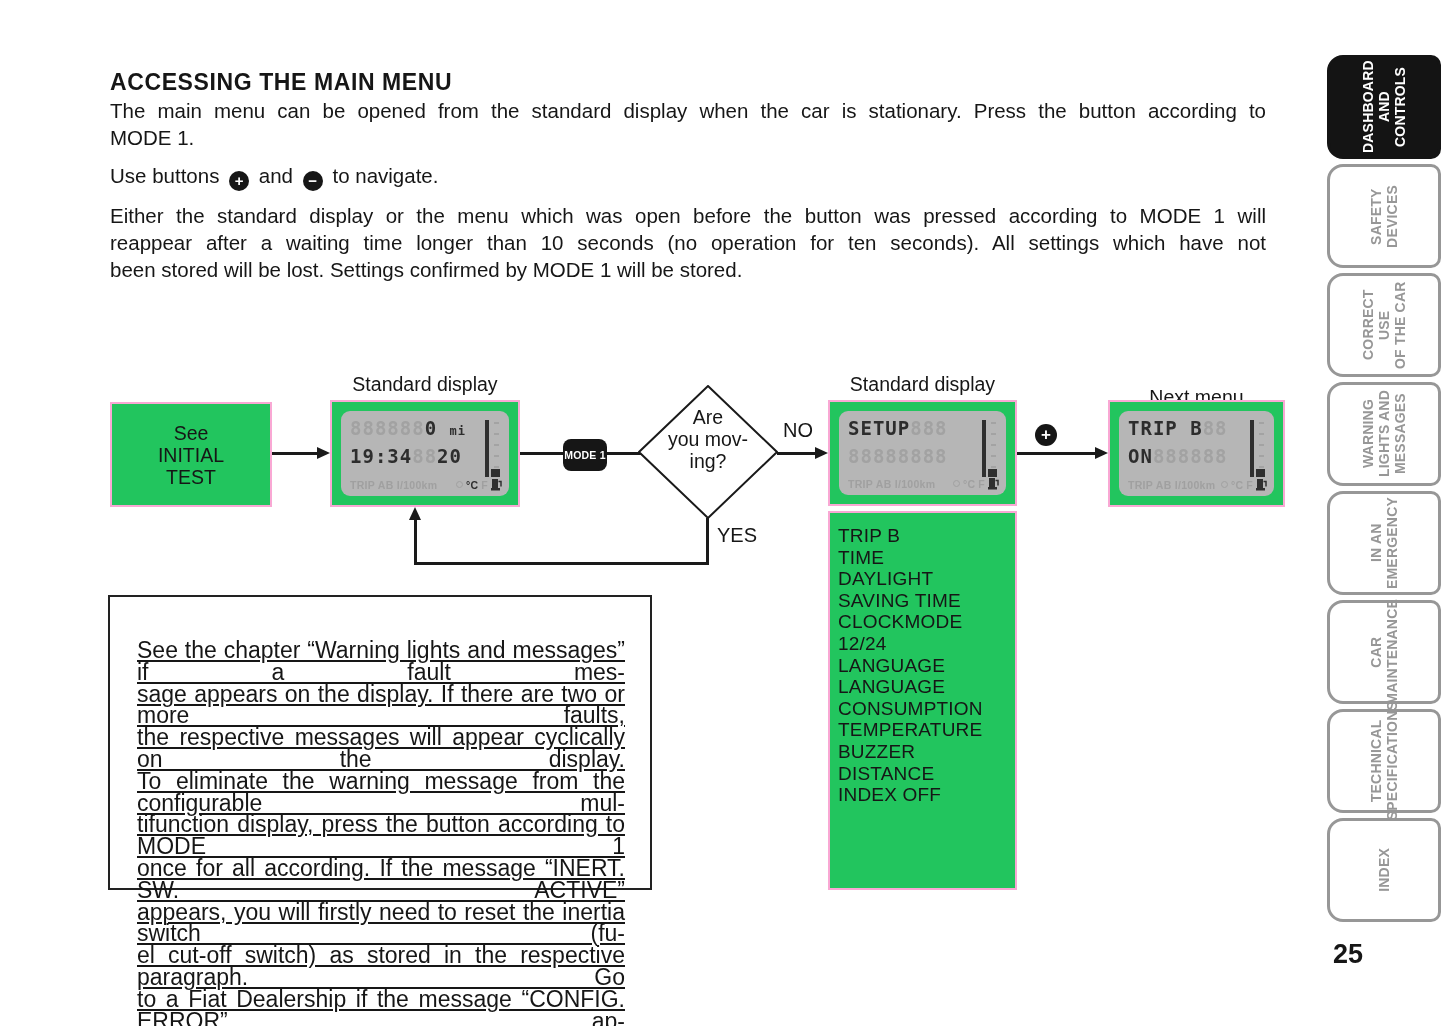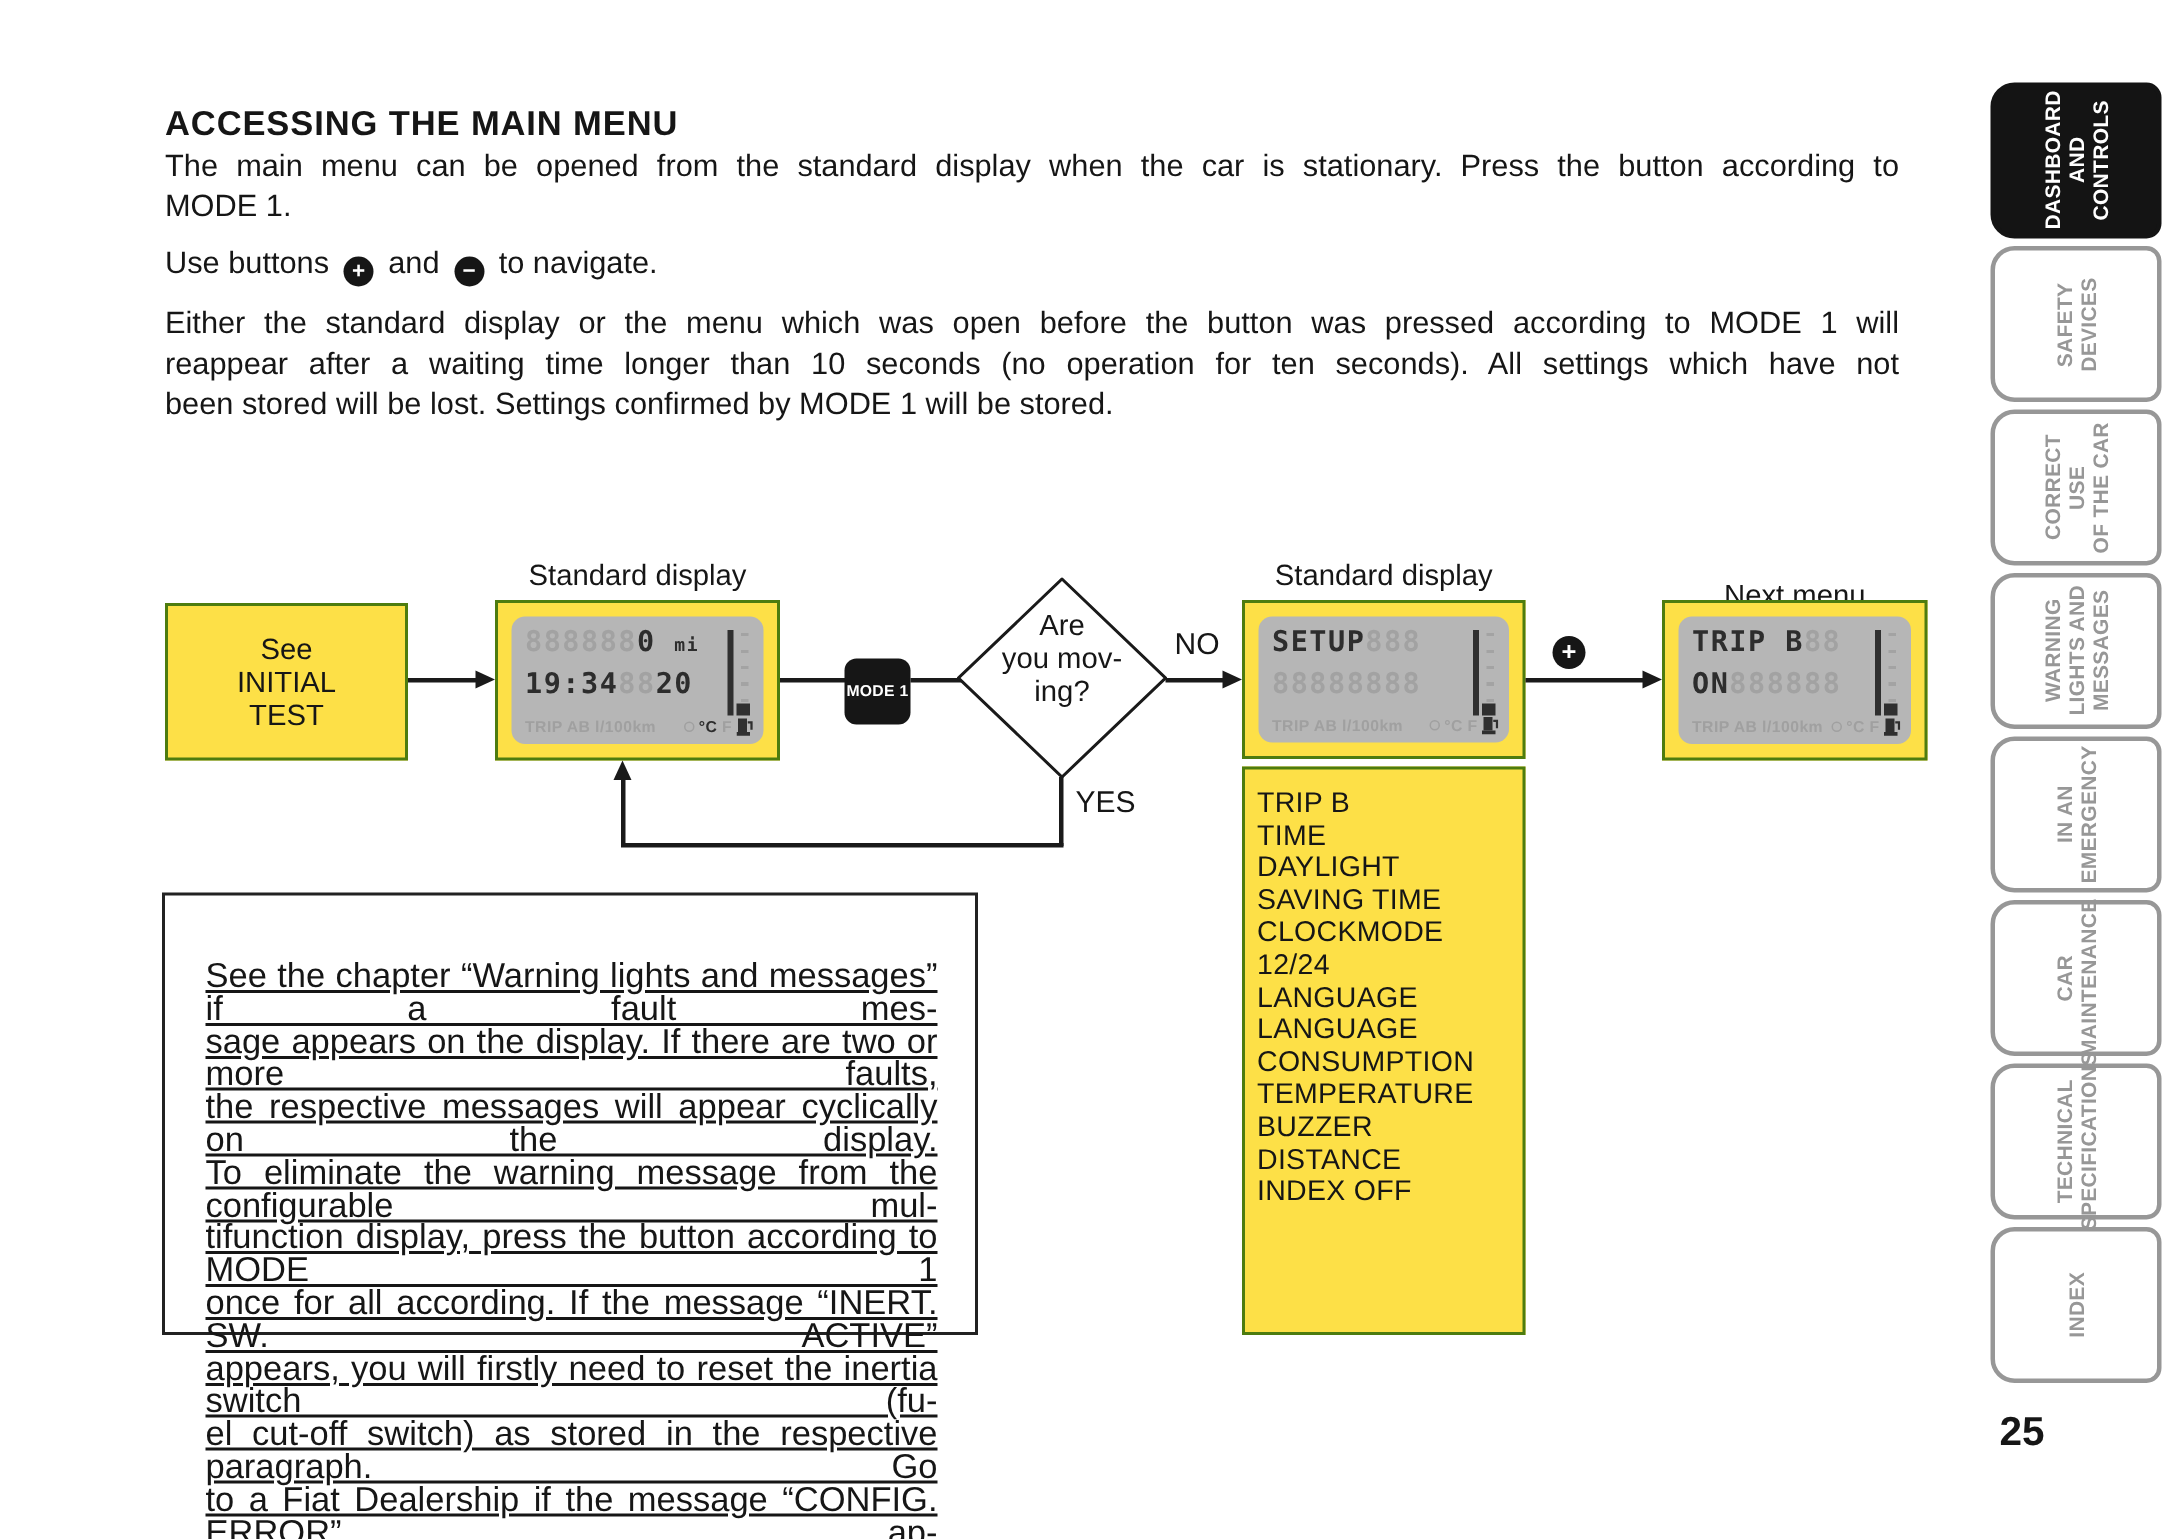--- a/index.html
+++ b/index.html
@@ -24,30 +24,30 @@
   .circle-btn{
     display:inline-flex;align-items:center;justify-content:center;
     width:20px;height:20px;border-radius:50%;
     background:#161616;color:#fff;
     font-size:15px;font-weight:700;line-height:20px;
     vertical-align:-3px;margin:0 4px;
   }
 
   
   .fc-label{font-size:19.5px;text-align:center;}
-  .fc-box{border:2px solid #4d7c0f;background:#fde047;box-sizing:border-box;}
+  .fc-box{border:2px solid #f9a8d4;background:#22c55e;box-sizing:border-box;}
   .fc-line{background:#1a1a1a;}
   .ah-r{width:0;height:0;border-top:6px solid transparent;border-bottom:6px solid transparent;border-left:13px solid #1a1a1a;}
   .ah-u{width:0;height:0;border-left:6px solid transparent;border-right:6px solid transparent;border-bottom:13px solid #1a1a1a;}
 
   .initial-box{left:110px;top:402px;width:162px;height:105px;
     display:flex;flex-direction:column;justify-content:center;align-items:center;
     font-size:19.5px;line-height:22px;text-align:center;}
 
-  .mode-btn{left:563px;top:439px;width:44px;height:44px;border-radius:8px;background:#161616;
+  .mode-btn{left:563px;top:439px;width:44px;height:32px;border-radius:8px;background:#161616;
     color:#fff;display:flex;align-items:center;justify-content:center;
     font-size:10.5px;font-weight:700;letter-spacing:.2px;}
 
   .decision-text{left:646px;top:406px;width:124px;text-align:center;font-size:19.5px;line-height:22px;}
   .branch-label{font-size:20px;}
 
   
   .lcd{position:absolute;left:9px;top:9px;right:9px;bottom:9px;
     background:#b6b6b6;border-radius:9px;overflow:hidden;}
   .lcd-row{position:absolute;left:9px;right:27px;white-space:nowrap;

